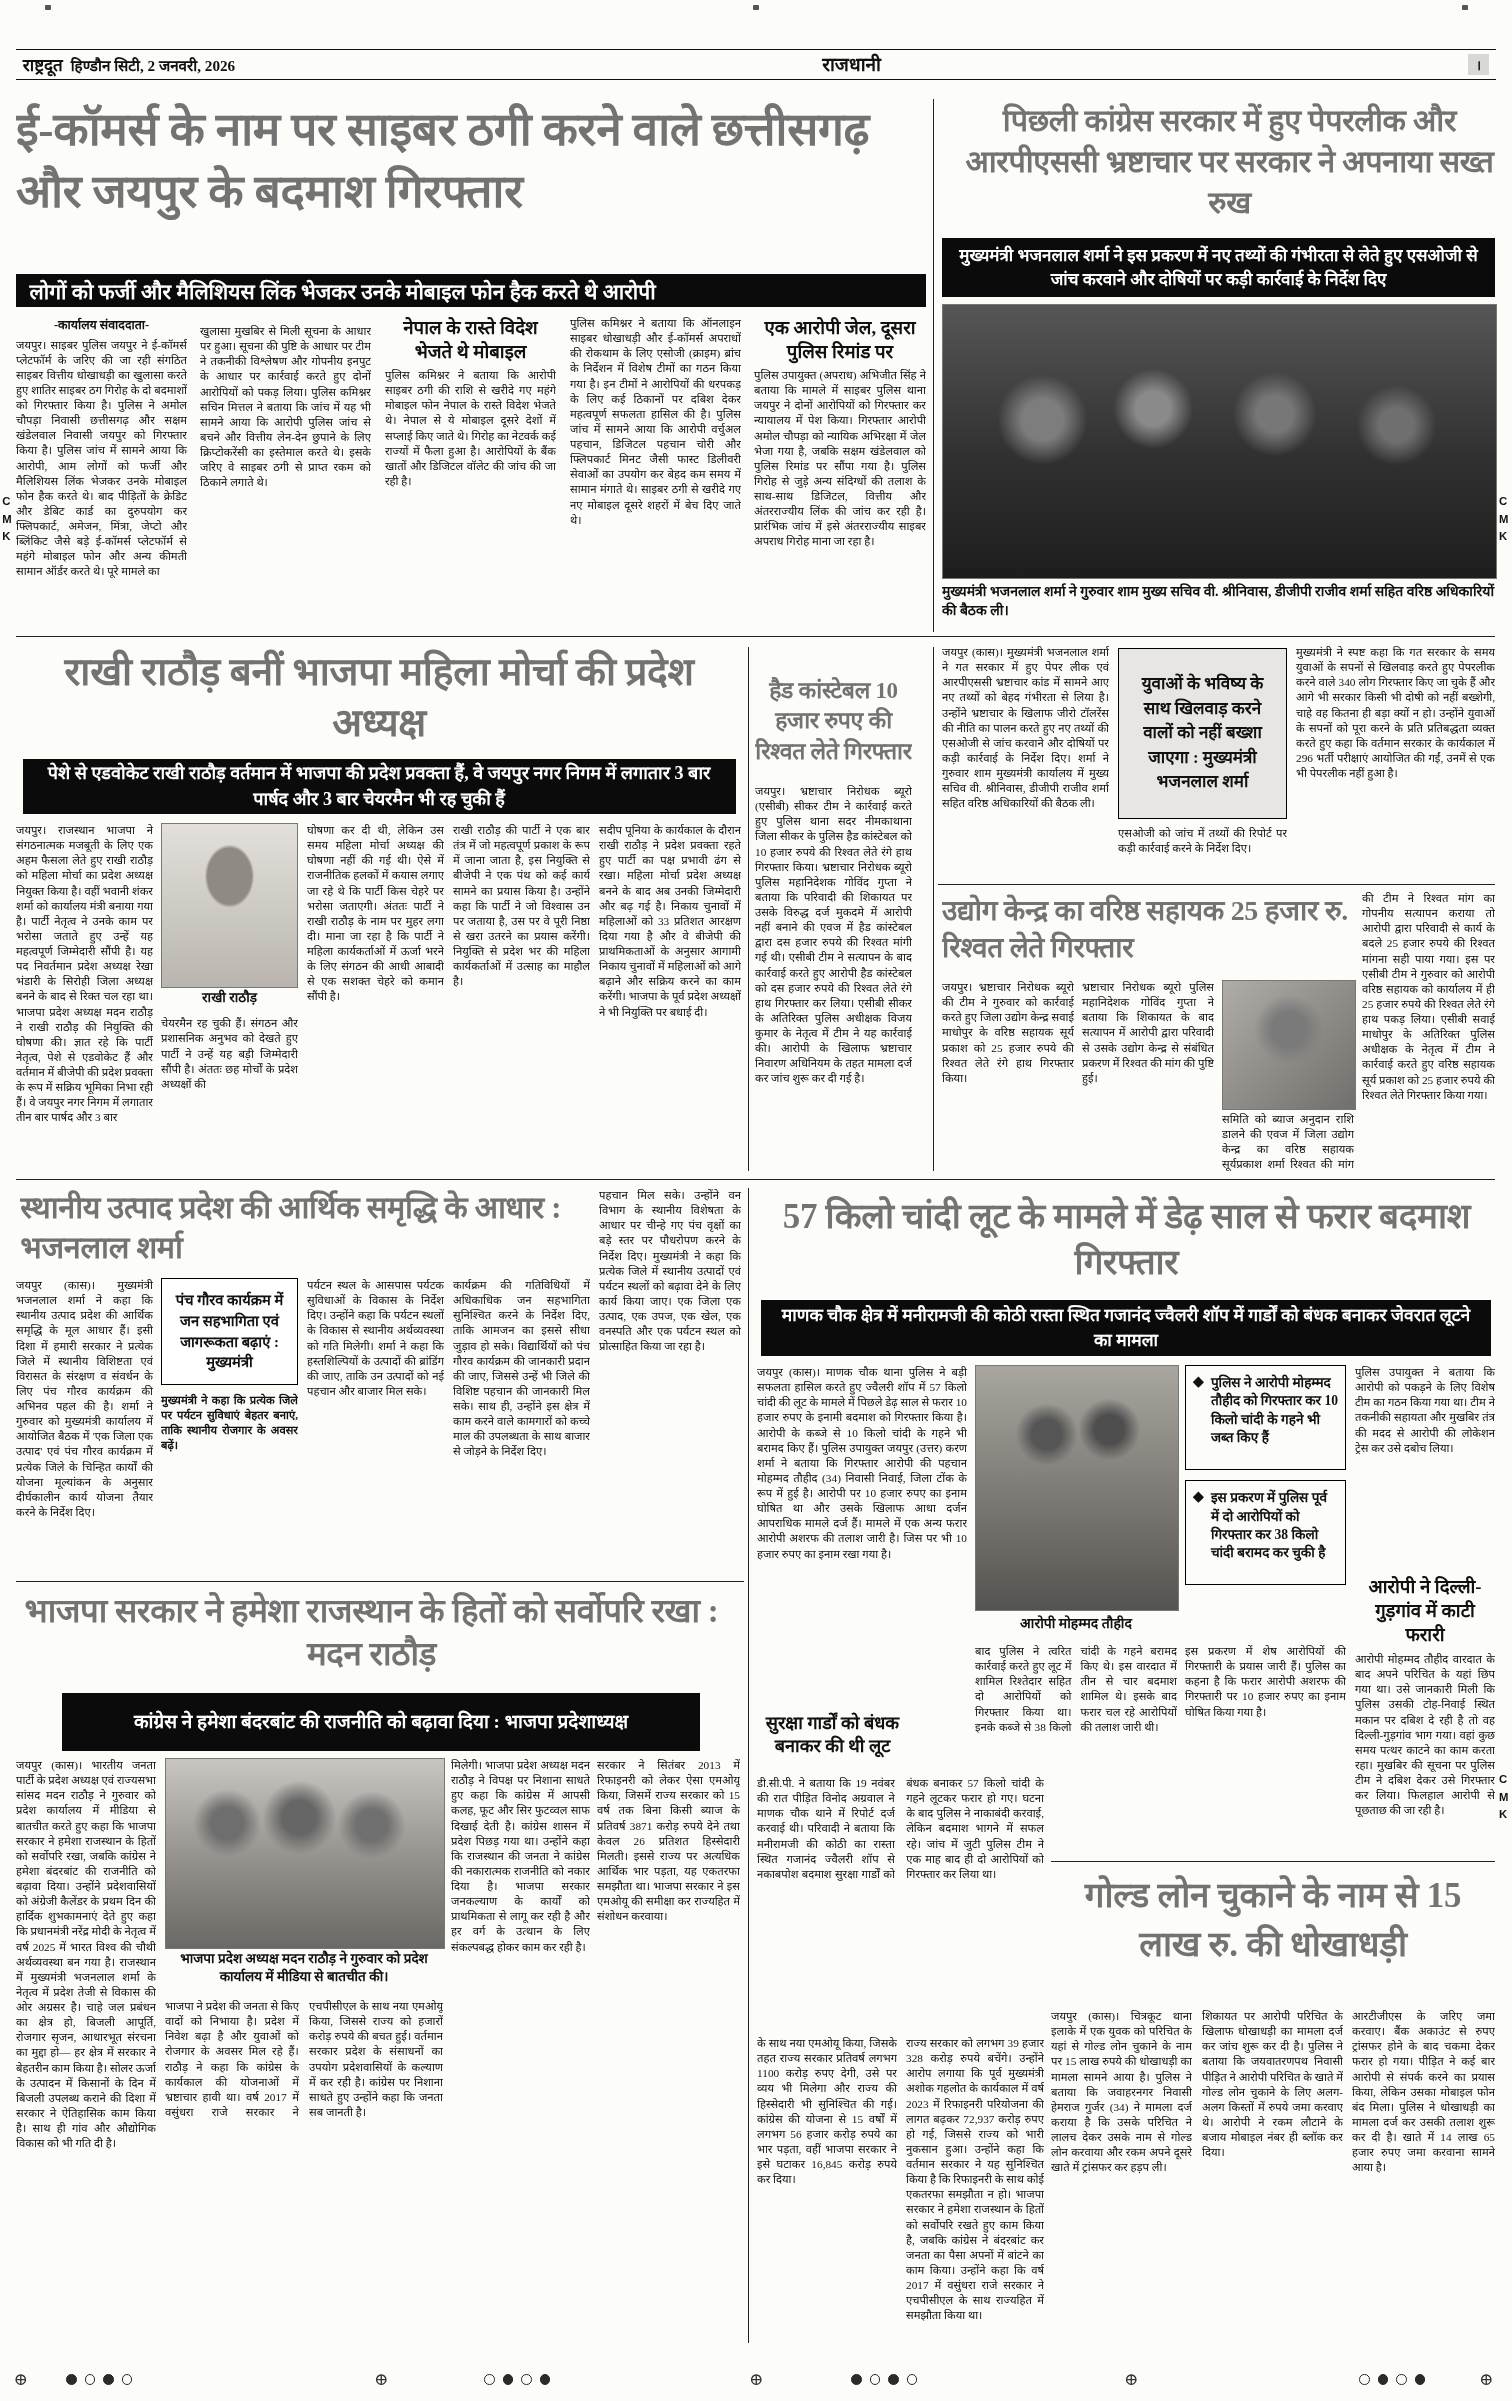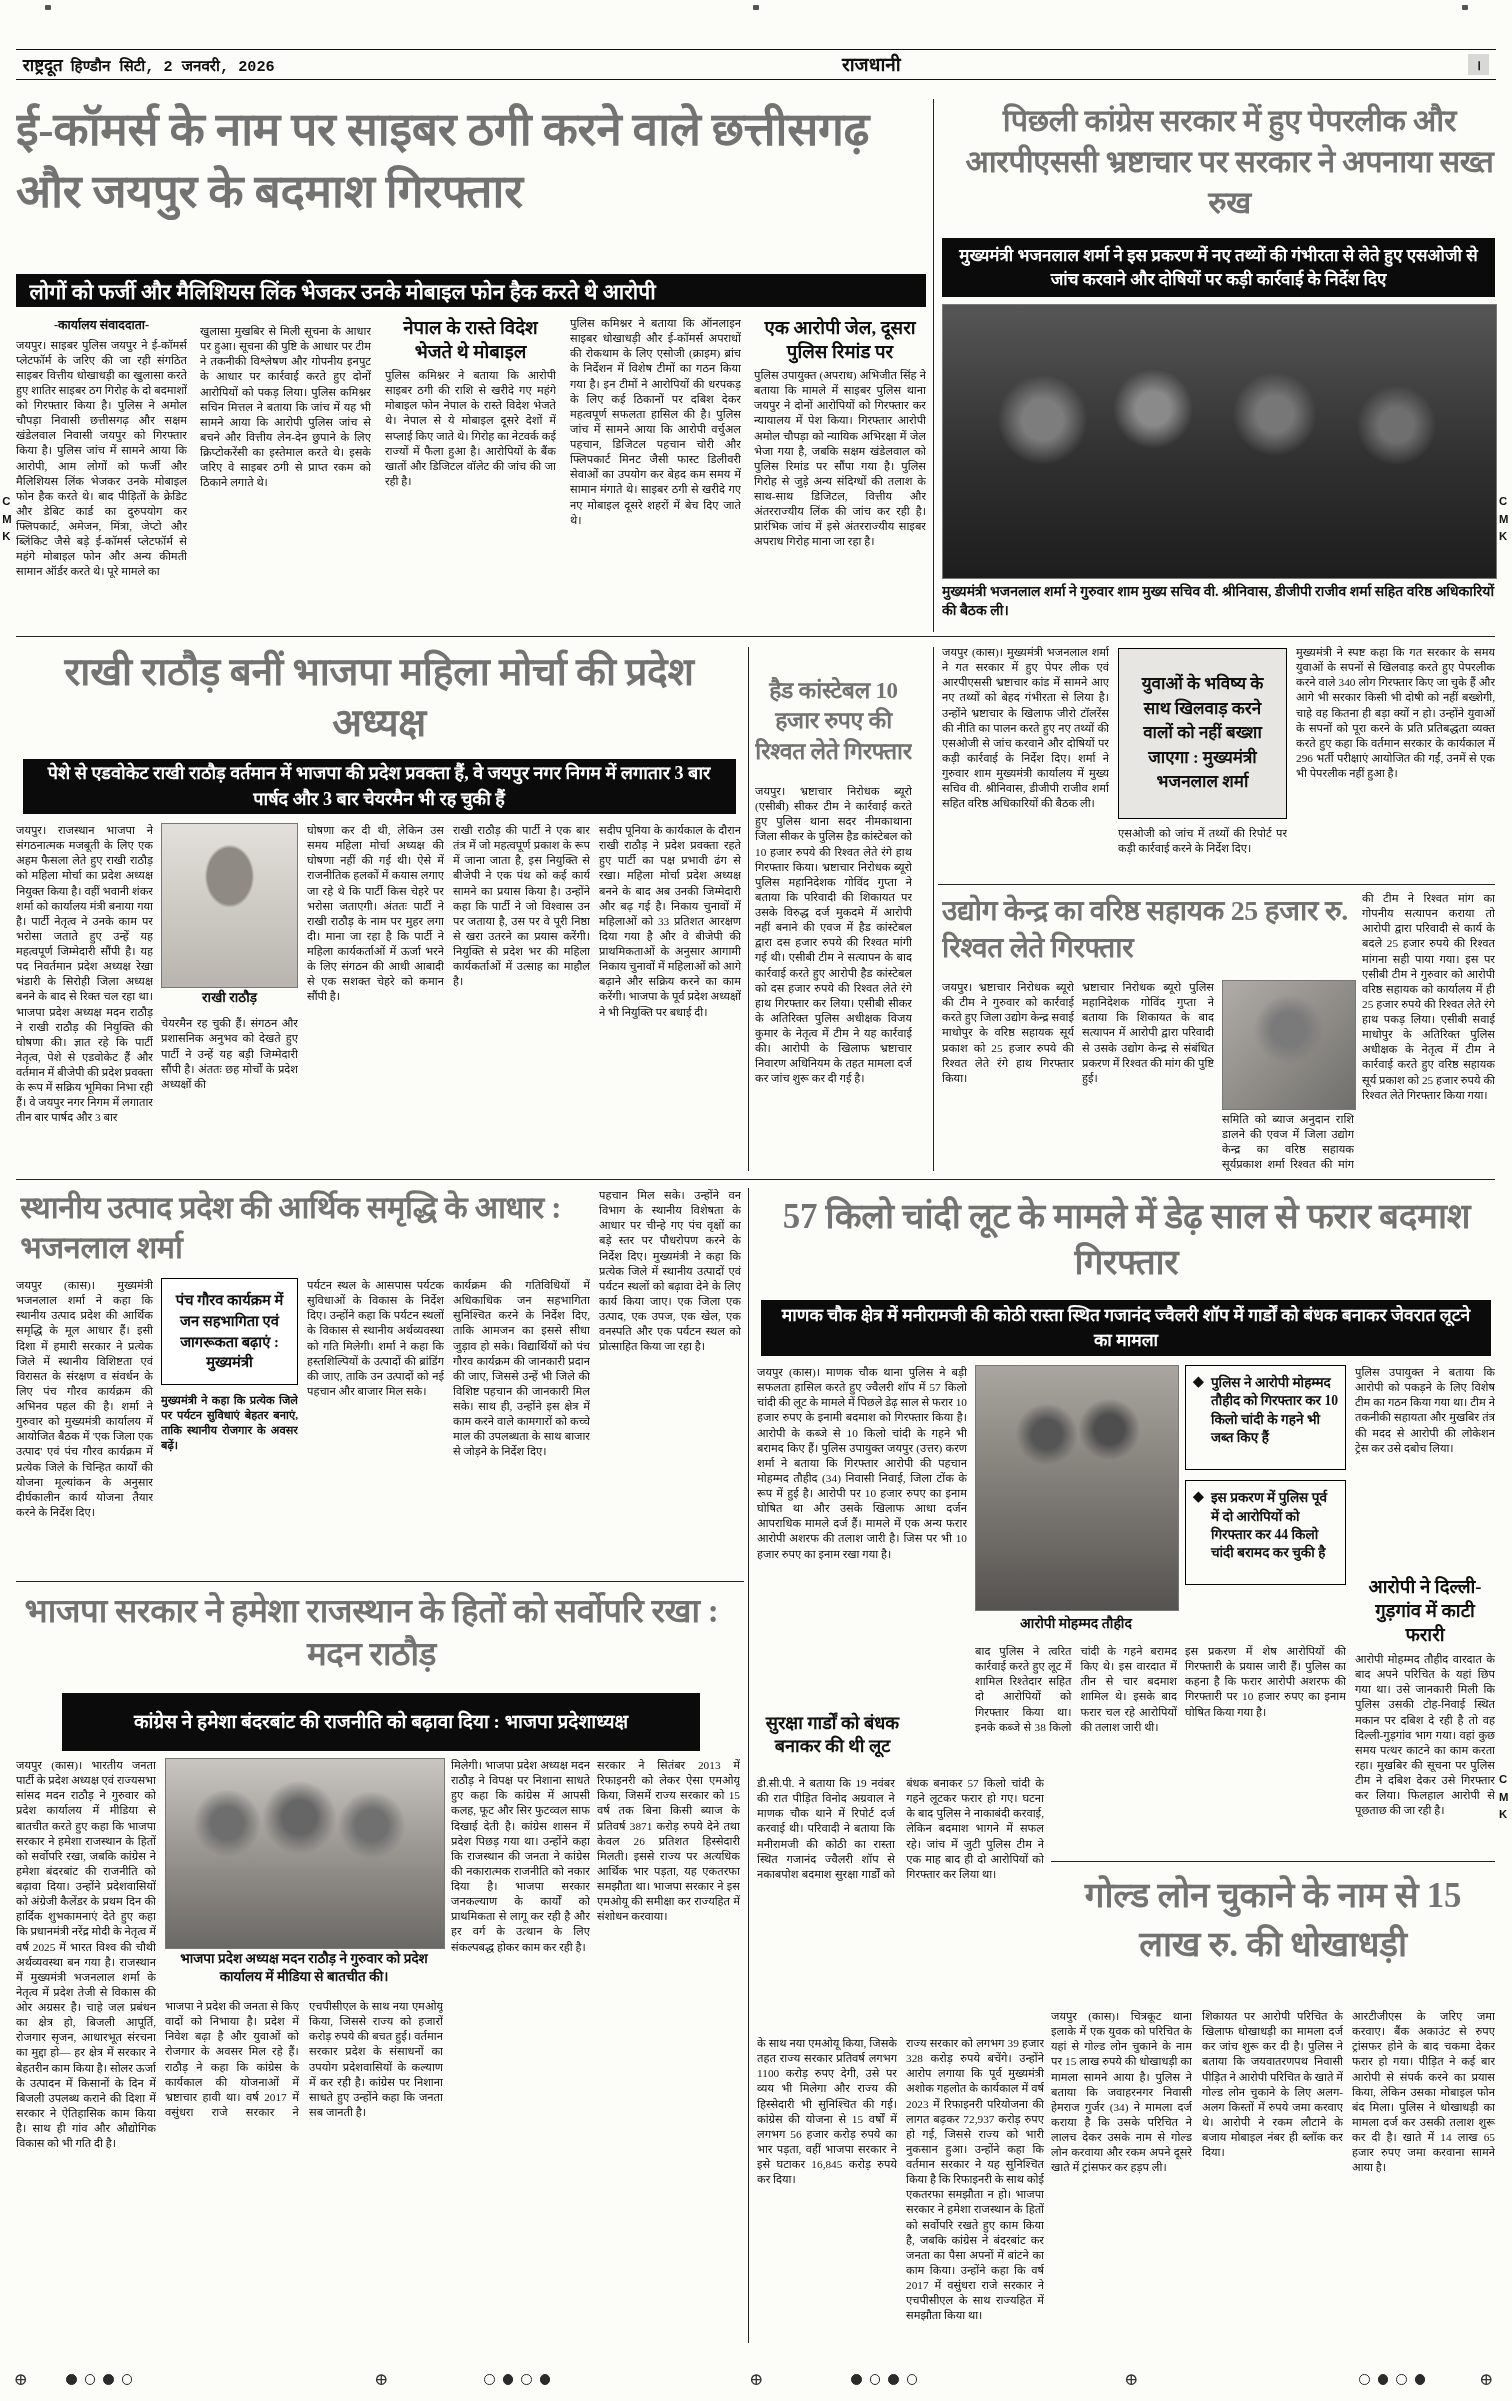--- a/index.html
+++ b/index.html
@@ -40,21 +40,21 @@
     linear-gradient(180deg,#c9c6c1 0%, #8e8b86 60%, #6b6965 100%);}
   .photo-accused{background:
     radial-gradient(circle at 35% 28%, #555 0 14.7px, rgba(0,0,0,0) 31px),
     radial-gradient(circle at 66% 26%, #4e4e4e 0 14.7px, rgba(0,0,0,0) 31px),
     linear-gradient(180deg,#a9a59f 0%, #6f6c67 70%, #555350 100%);}
   .photo-acb{background:
     radial-gradient(circle at 50% 38%, #7a7a7a 0 17px, rgba(0,0,0,0) 35px),
     linear-gradient(135deg,#b0ada8,#716f6b);}
   .masthead{border-top:1.7px solid #111;border-bottom:1.1px solid #111;display:flex;align-items:center;justify-content:space-between;padding:0 6.8px;box-sizing:border-box;}
   .brand{font-weight:700;font-size:17px;}
-  .edition{font-size:15.2px;font-weight:700;margin-left:5.6px;font-family:Liberation Mono, monospace;}
+  .edition{font-size:15.2px;font-weight:700;margin-left:5.6px;}
   .pagetitle{font-size:19px;font-weight:700;}
   .pagemark{background:#d8d8d5;color:#222;font-weight:700;font-size:13.6px;padding:1.1px 8px;}
   .dot{width:8.5px;height:8.5px;border-radius:50%;border:1.1px solid #2b2b2b;display:inline-block;margin:0 4px;vertical-align:middle;}
   .dot.f{background:#2b2b2b;}
   .reg{font-size:17px;color:#333;}
   .cmk{display:flex;flex-direction:column;gap:5.6px;font-weight:700;font-size:11.3px;color:#111;font-family:"Liberation Sans",sans-serif;}
   .topdot{width:5.6px;height:5.6px;background:#555;border-radius:1.1px;}
 </style>
 </head>
 <body>
@@ -180,21 +180,21 @@
     <div class="abs photo photo-accused" style="left:975px;top:1365px;width:202px;height:244px;"></div>
     <div class="abs cap" style="left:975px;top:1613px;width:202px;height:22.6px;text-align:center;font-size:14px;line-height:22.6px;">आरोपी मोहम्मद तौहीद</div>
 
     <div class="abs" style="left:1185px;top:1365px;width:161px;height:265px;">
       <div class="bbox" style="height:105px;box-sizing:border-box;">
         <span class="dia">◆</span>
         <span>पुलिस ने आरोपी मोहम्मद तौहीद को गिरफ्तार कर 10 किलो चांदी के गहने भी जब्त किए हैं</span>
       </div>
       <div class="bbox" style="height:105px;margin-top:10.2px;box-sizing:border-box;">
         <span class="dia">◆</span>
-        <span>इस प्रकरण में पुलिस पूर्व में दो आरोपियों को गिरफ्तार कर 44 किलो चांदी बरामद कर चुकी है</span>
+        <span>इस प्रकरण में पुलिस पूर्व में दो आरोपियों को गिरफ्तार कर 38 किलो चांदी बरामद कर चुकी है</span>
       </div>
     </div>
 
     <div class="abs bt" style="left:1355px;top:1365px;width:140px;height:202px;">पुलिस उपायुक्त ने बताया कि आरोपी को पकड़ने के लिए विशेष टीम का गठन किया गया था। टीम ने तकनीकी सहायता और मुखबिर तंत्र की मदद से आरोपी की लोकेशन ट्रेस कर उसे दबोच लिया।</div>
     <div class="abs mini" style="left:1355px;top:1575px;width:140px;height:72px;font-size:18.6px;">आरोपी ने दिल्ली-गुड़गांव में काटी फरारी</div>
     <div class="abs bt" style="left:1355px;top:1652px;width:140px;height:202px;">आरोपी मोहम्मद तौहीद वारदात के बाद अपने परिचित के यहां छिप गया था। उसे जानकारी मिली कि पुलिस उसकी टोह-निवाई स्थित मकान पर दबिश दे रही है तो वह दिल्ली-गुड़गांव भाग गया। वहां कुछ समय पत्थर काटने का काम करता रहा। मुखबिर की सूचना पर पुलिस टीम ने दबिश देकर उसे गिरफ्तार कर लिया। फिलहाल आरोपी से पूछताछ की जा रही है।</div>
 
     <div class="abs bt" style="left:975px;top:1644px;width:202px;height:210px;column-count:2;column-gap:9px;">बाद पुलिस ने त्वरित कार्रवाई करते हुए लूट में शामिल रिश्तेदार सहित दो आरोपियों को गिरफ्तार किया था। इनके कब्जे से 38 किलो चांदी के गहने बरामद किए थे। इस वारदात में तीन से चार बदमाश शामिल थे। इसके बाद फरार चल रहे आरोपियों की तलाश जारी थी।</div>
     <div class="abs bt" style="left:1185px;top:1644px;width:161px;height:210px;">इस प्रकरण में शेष आरोपियों की गिरफ्तारी के प्रयास जारी हैं। पुलिस का कहना है कि फरार आरोपी अशरफ की गिरफ्तारी पर 10 हजार रुपए का इनाम घोषित किया गया है।</div>
 

